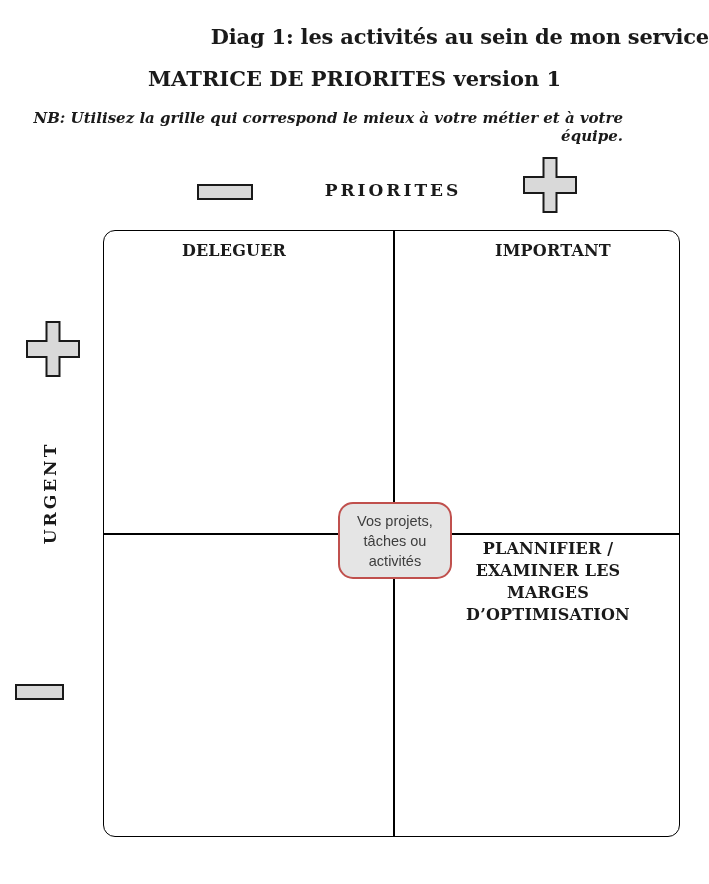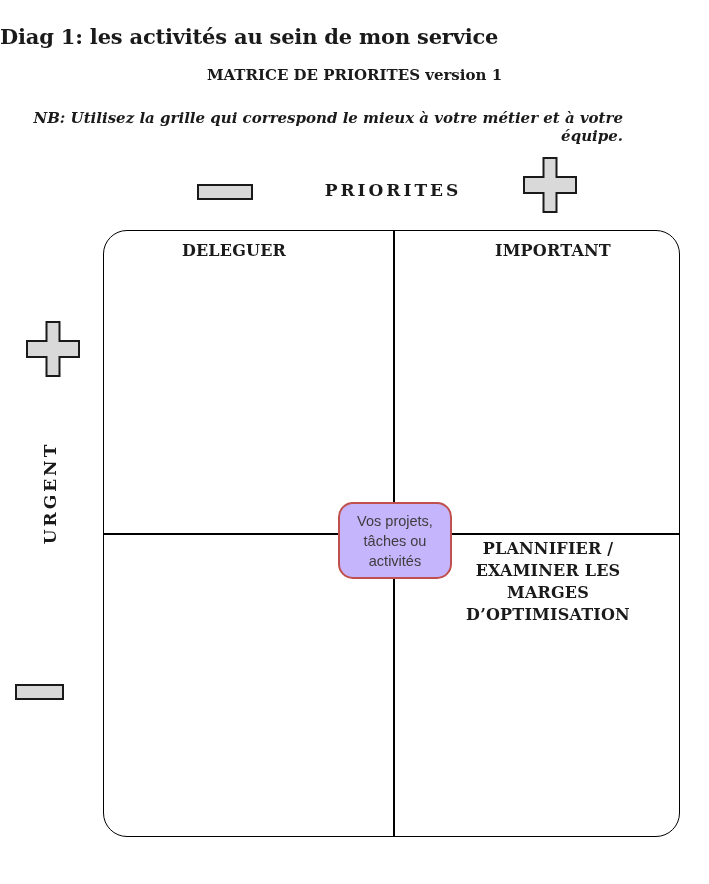--- a/index.html
+++ b/index.html
@@ -9,28 +9,28 @@
     position: relative;
     font-family: "DejaVu Serif", serif;
     color: #1a1a1a;
     overflow: hidden;
   }
   .abs { position: absolute; }
 
   
   .title {
     top: 24px; left: 0; width: 709px;
-    text-align: left;
+    text-align: right;
     font-size: 21px; font-weight: 800;
     letter-spacing: -0.2px;
   }
   .subtitle {
     top: 66px; left: 0; width: 709px;
     text-align: center;
-    font-size: 15px; font-weight: 700;
+    font-size: 21px; font-weight: 700;
   }
   .note {
     top: 109px; left: 0; width: 623px;
     text-align: right;
     font-size: 15px; font-weight: 700; font-style: italic;
   }
 
   
   .important-label {
     top: 180px; left: 293px; width: 200px;
@@ -55,21 +55,21 @@
   .minus-top { top: 184px; left: 197px; width: 56px; height: 16px; }
   .minus-bottom { top: 684px; left: 15px; width: 49px; height: 16px; }
   .plus-top { top: 157px; left: 523px; }
   .plus-left { top: 321px; left: 26px; }
 
   
   .matrix-box {
     top: 230px; left: 103px;
     width: 577px; height: 607px;
     border: 1.5px solid #000000;
-    border-radius: 24px;
+    border-radius: 12px;
     box-sizing: border-box;
     background: #ffffff;
   }
   .v-divider {
     left: 289px; top: 0;
     width: 2px; height: 100%;
     background: #000000;
   }
   .h-divider {
     top: 302px; left: 0;
@@ -85,21 +85,21 @@
   }
   .q-tl { top: 9px;  left: 50px;  width: 160px; }
   .q-tr { top: 9px;  left: 369px; width: 160px; }
   .q-bl { top: 313px; left: 46px; width: 160px; }
   .q-br { top: 307px; left: 331px; width: 226px; }
 
   
   .center-box {
     top: 271px; left: 234px;
     width: 110px; height: 73px;
-    background: #c4b5fd;
+    background: #e5e5e5;
     border: 2px solid #c0504d;
     border-radius: 15px;
     display: flex; align-items: center; justify-content: center;
     text-align: center;
     font-family: "Liberation Sans", sans-serif;
     font-size: 14.5px; line-height: 20px;
     color: #3d3d3d;
     white-space: pre-line;
     z-index: 2;
   }

